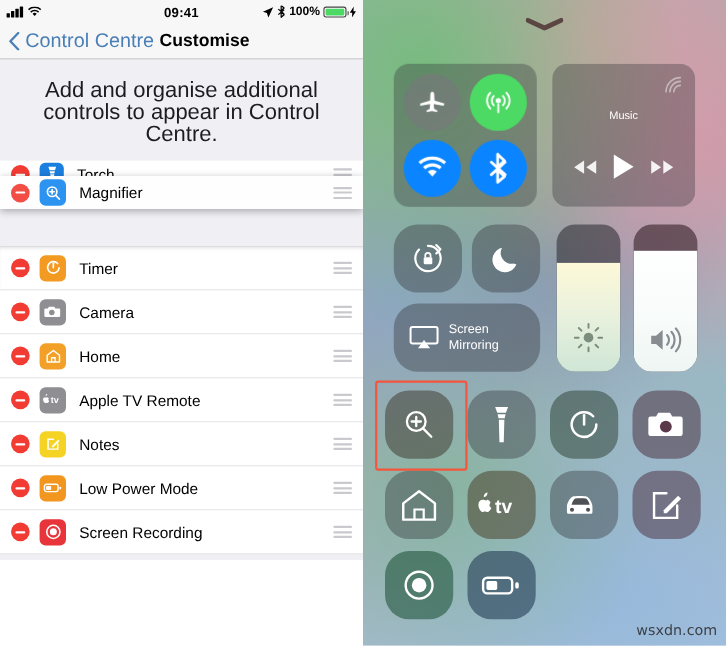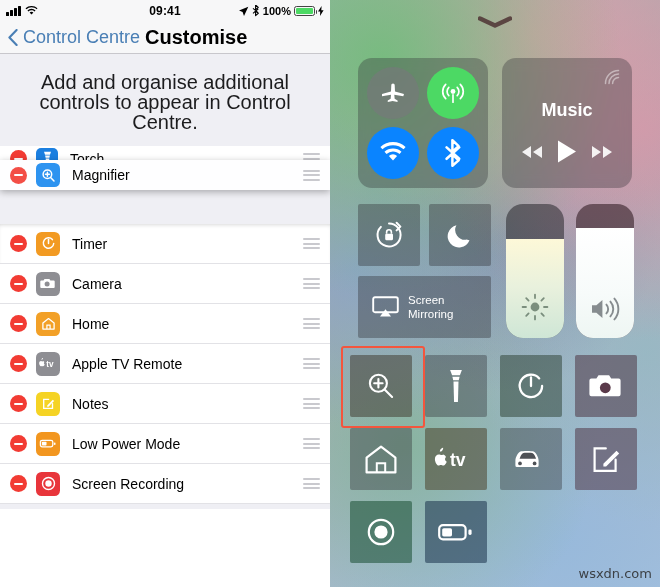--- a/index.html
+++ b/index.html
@@ -48,21 +48,21 @@
   .navbar {
     height:32px; background:#f7f7f8;
     display:flex; align-items:center; gap:5px;
     padding:0 8px;
     border-bottom:.5px solid #c8c7cc;
   }
   .backchev {
     width:10px;height:17px;flex:none;
   }
   .back-label { color:#4a7fb5; font-size:18px; }
-  .nav-title { color:#000; font-size:20px; font-weight:bold; }
+  .nav-title { color:#000; font-size:16px; font-weight:bold; }
 
   .intro {
     padding:18px 22px 14px;
     text-align:center;
     font-size:20px; line-height:20px; color:#1c1c1e;
   }
   .section-hdr {
     padding:6px 16px 5px;
     font-size:11.5px; color:#6d6d72; letter-spacing:.3px;
   }
@@ -128,41 +128,41 @@
   .cc-grid { position:absolute; left:0; top:0; width:330px; height:587px; }
 
   .mod {
     position:absolute;
     border-radius:14px;
     background:rgba(48,48,52,.34);
     backdrop-filter:blur(6px);
   }
   .tile {
     position:absolute;
-    border-radius:2px;
+    border-radius:22px;
     background:rgba(48,48,52,.38);
     display:flex;align-items:center;justify-content:center;
   }
   .circ {
     position:absolute;
     border-radius:50%;
     display:flex;align-items:center;justify-content:center;
   }
   .slider {
     position:absolute; border-radius:17px; overflow:hidden;
     background:rgba(40,38,44,.55);
     display:flex; align-items:flex-end; justify-content:center;
   }
   .slider .fill {
     position:absolute; left:0; right:0; bottom:0;
     background:rgba(255,255,255,.88);
   }
   .slider .ico { position:relative; z-index:2; margin-bottom:16px; opacity:.62; }
   .mod-title {
-    position:absolute; color:#fff; font-size:18px; font-weight:bold;
+    position:absolute; color:#fff; font-size:10px; font-weight:normal;
   }
   .mirror-label {
     color:#fff; font-size:11.5px; line-height:14px; font-weight:500;
   }
   .hl-box {
     position:absolute;
     border:2.5px solid #f4553d; border-radius:3px;
     pointer-events:none;
   }
   .watermark {

